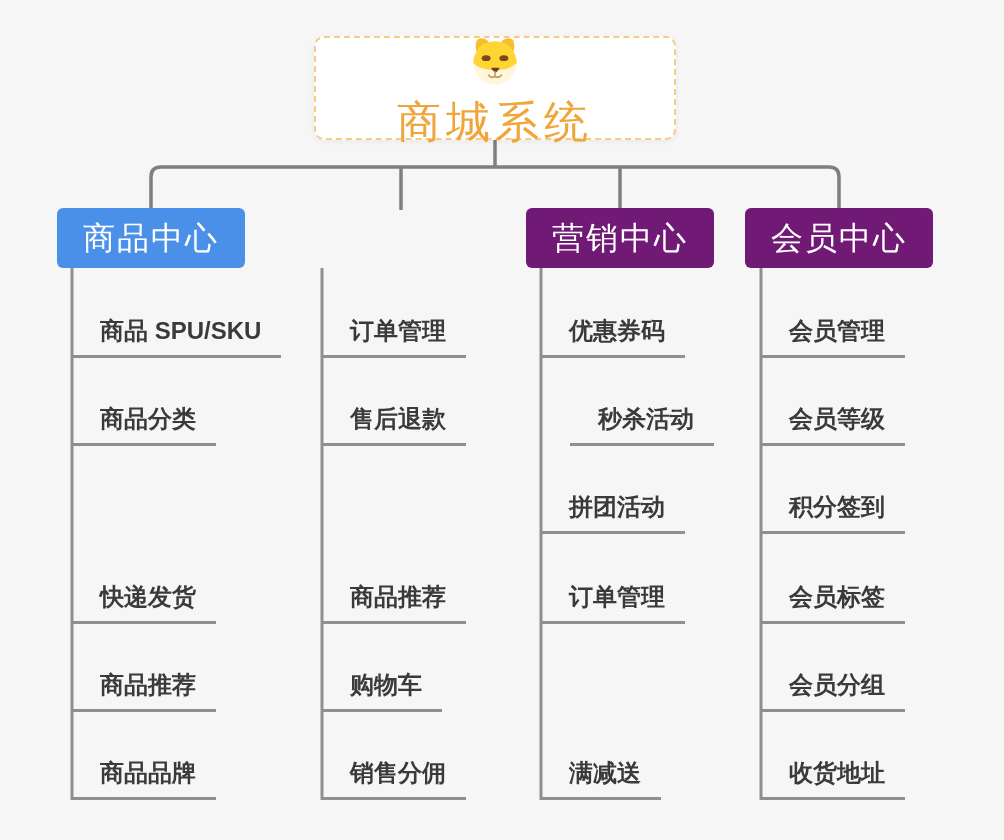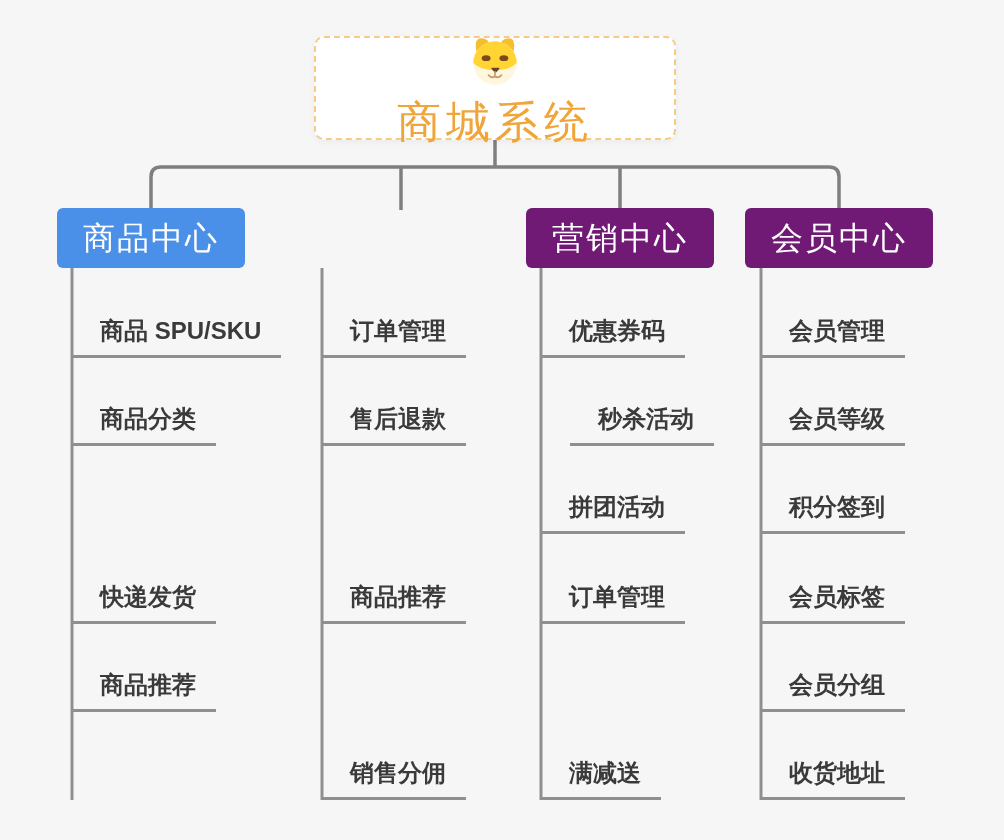--- a/index.html
+++ b/index.html
@@ -90,24 +90,26 @@
     <span class="branch-label">营销中心</span>
   </div>
   <div class="branch-node" style="left: 745px; background-color: #701a75;">
     <span class="branch-label">会员中心</span>
   </div>
 
   <div class="leaf" style="left:72px;top:316px">商品 SPU/SKU</div>
   <div class="leaf" style="left:72px;top:404px">商品分类</div>
   <div class="leaf" style="left:72px;top:582px">快递发货</div>
   <div class="leaf" style="left:72px;top:670px">商品推荐</div>
+  <div class="leaf" style="left:72px;top:758px">商品品牌</div>
 
   <div class="leaf" style="left:322px;top:316px">订单管理</div>
   <div class="leaf" style="left:322px;top:404px">售后退款</div>
   <div class="leaf" style="left:322px;top:582px">商品推荐</div>
+  <div class="leaf" style="left:322px;top:670px">购物车</div>
   <div class="leaf" style="left:322px;top:758px">销售分佣</div>
 
   <div class="leaf" style="left:541px;top:316px">优惠券码</div>
   <div class="leaf" style="left:570px;top:404px">秒杀活动</div>
   <div class="leaf" style="left:541px;top:492px">拼团活动</div>
   <div class="leaf" style="left:541px;top:582px">订单管理</div>
   <div class="leaf" style="left:541px;top:758px">满减送</div>
 
   <div class="leaf" style="left:761px;top:316px">会员管理</div>
   <div class="leaf" style="left:761px;top:404px">会员等级</div>

